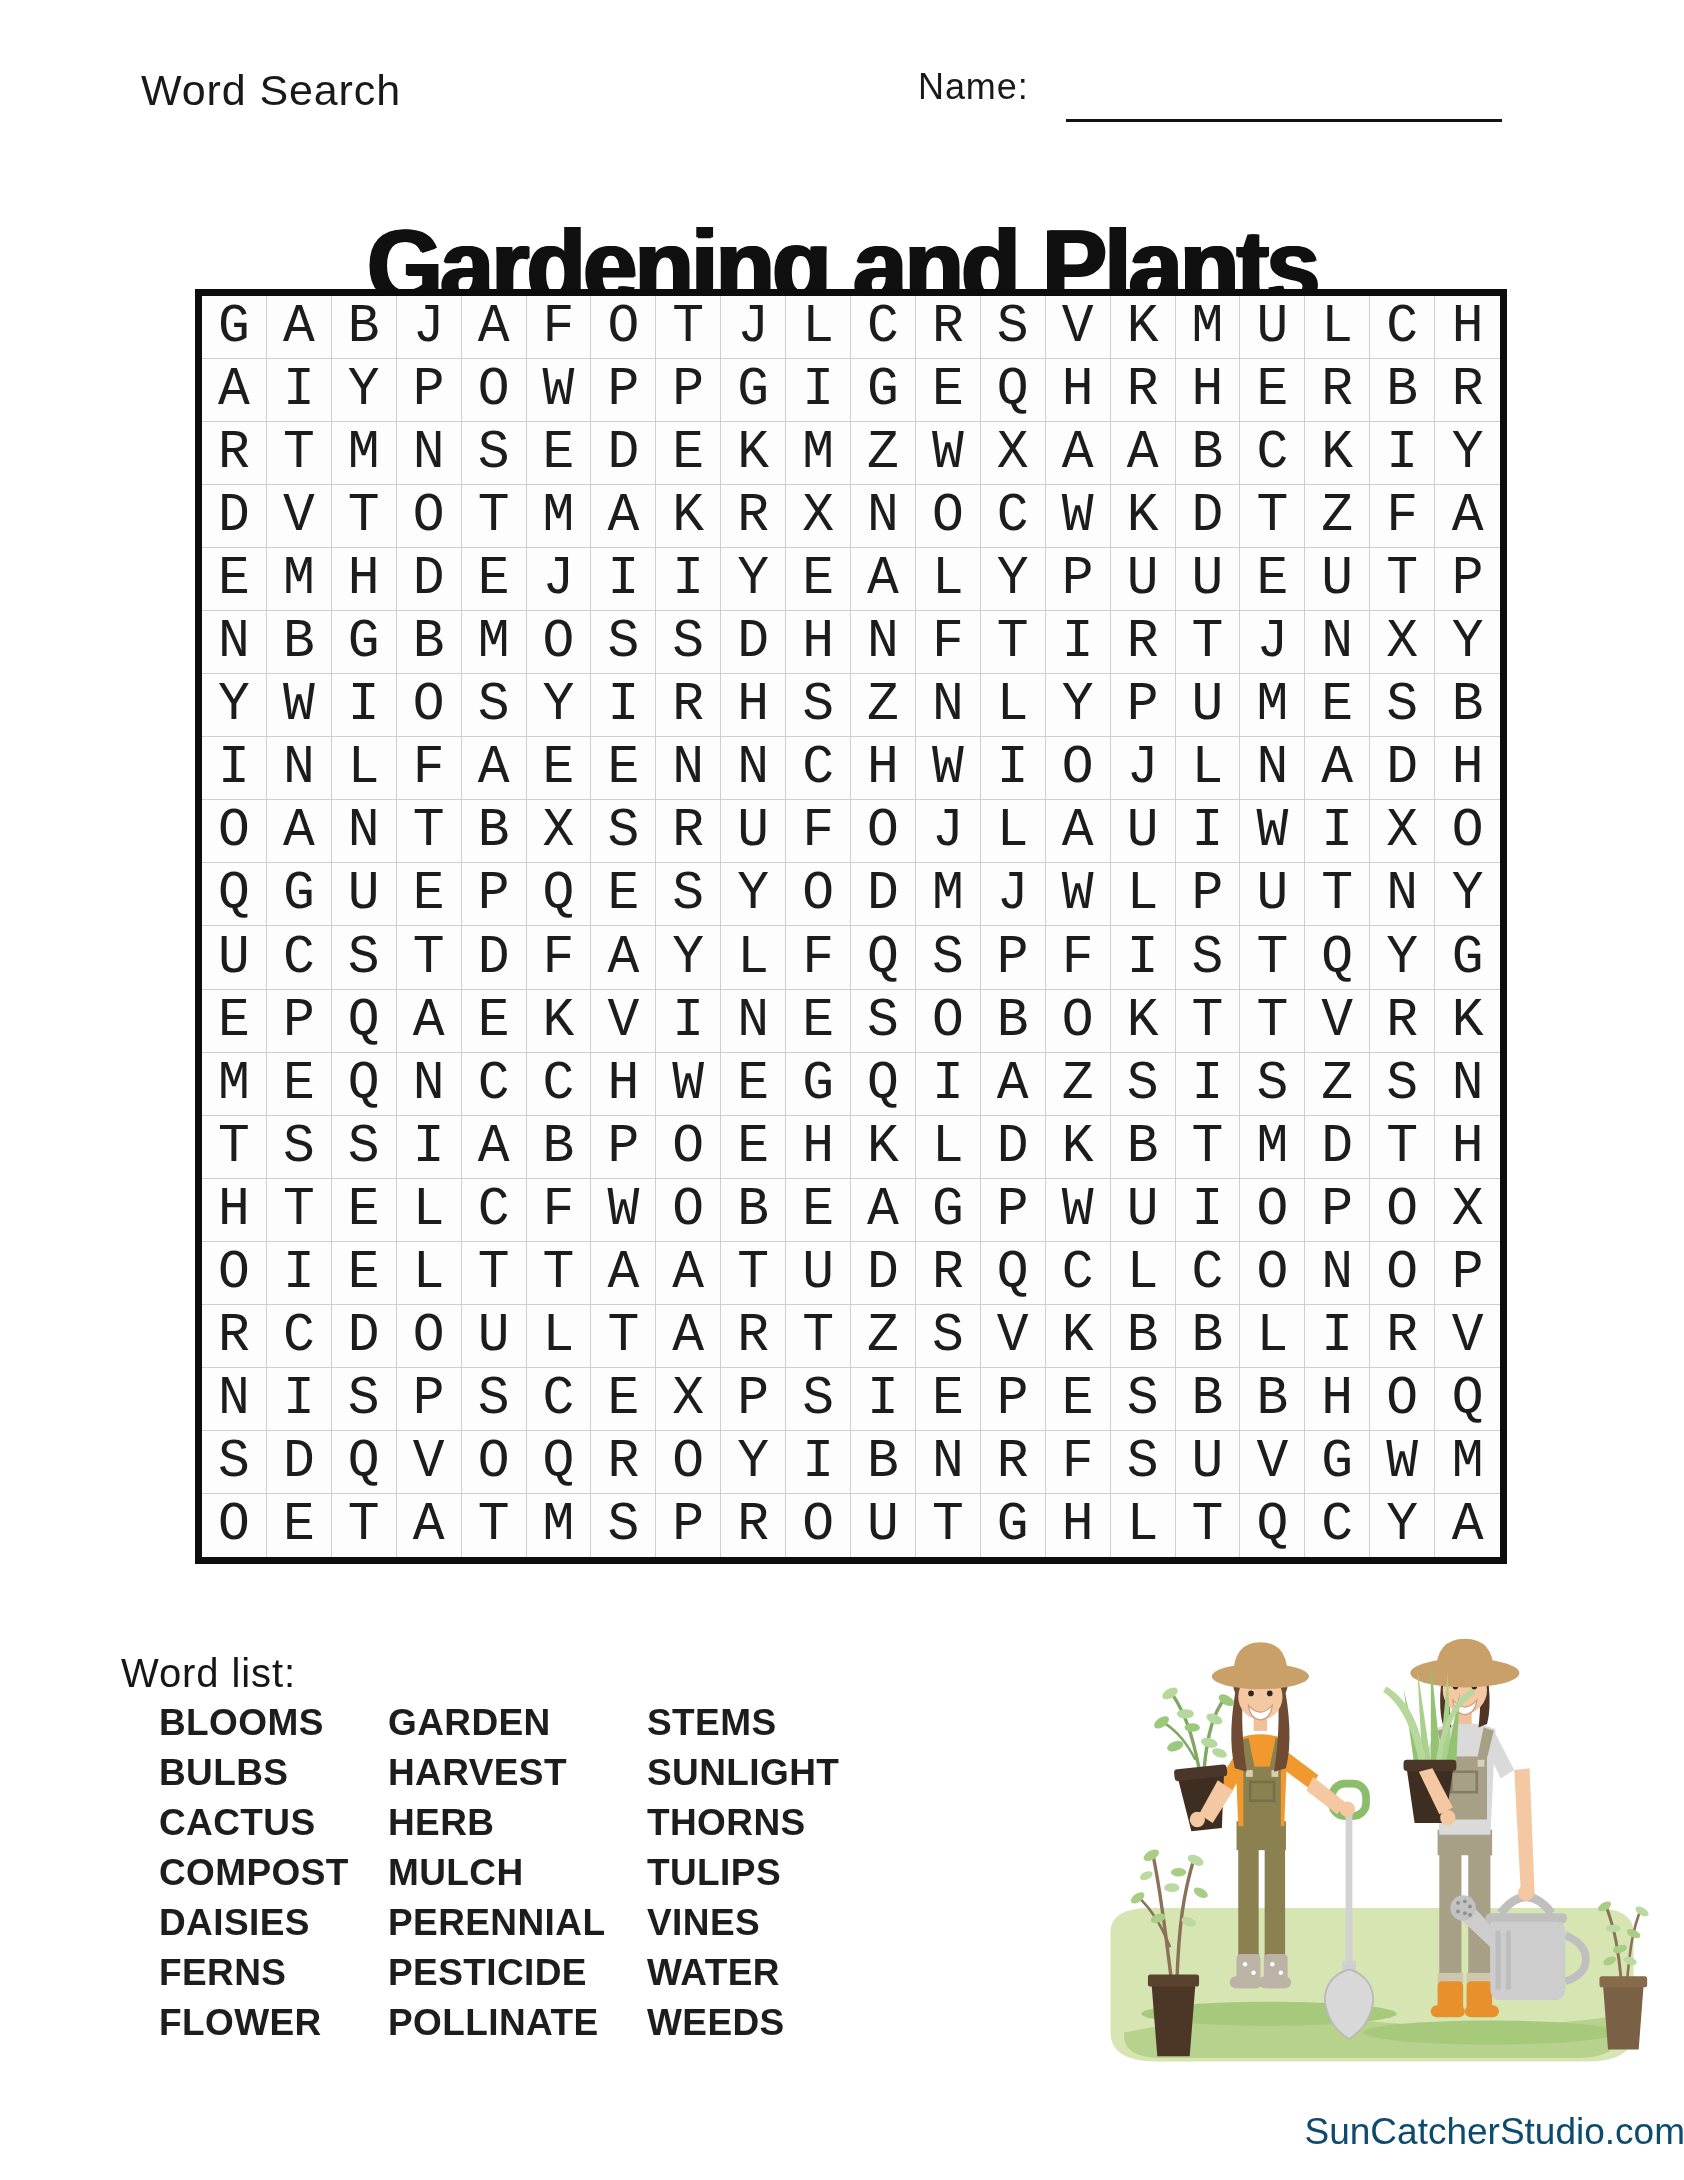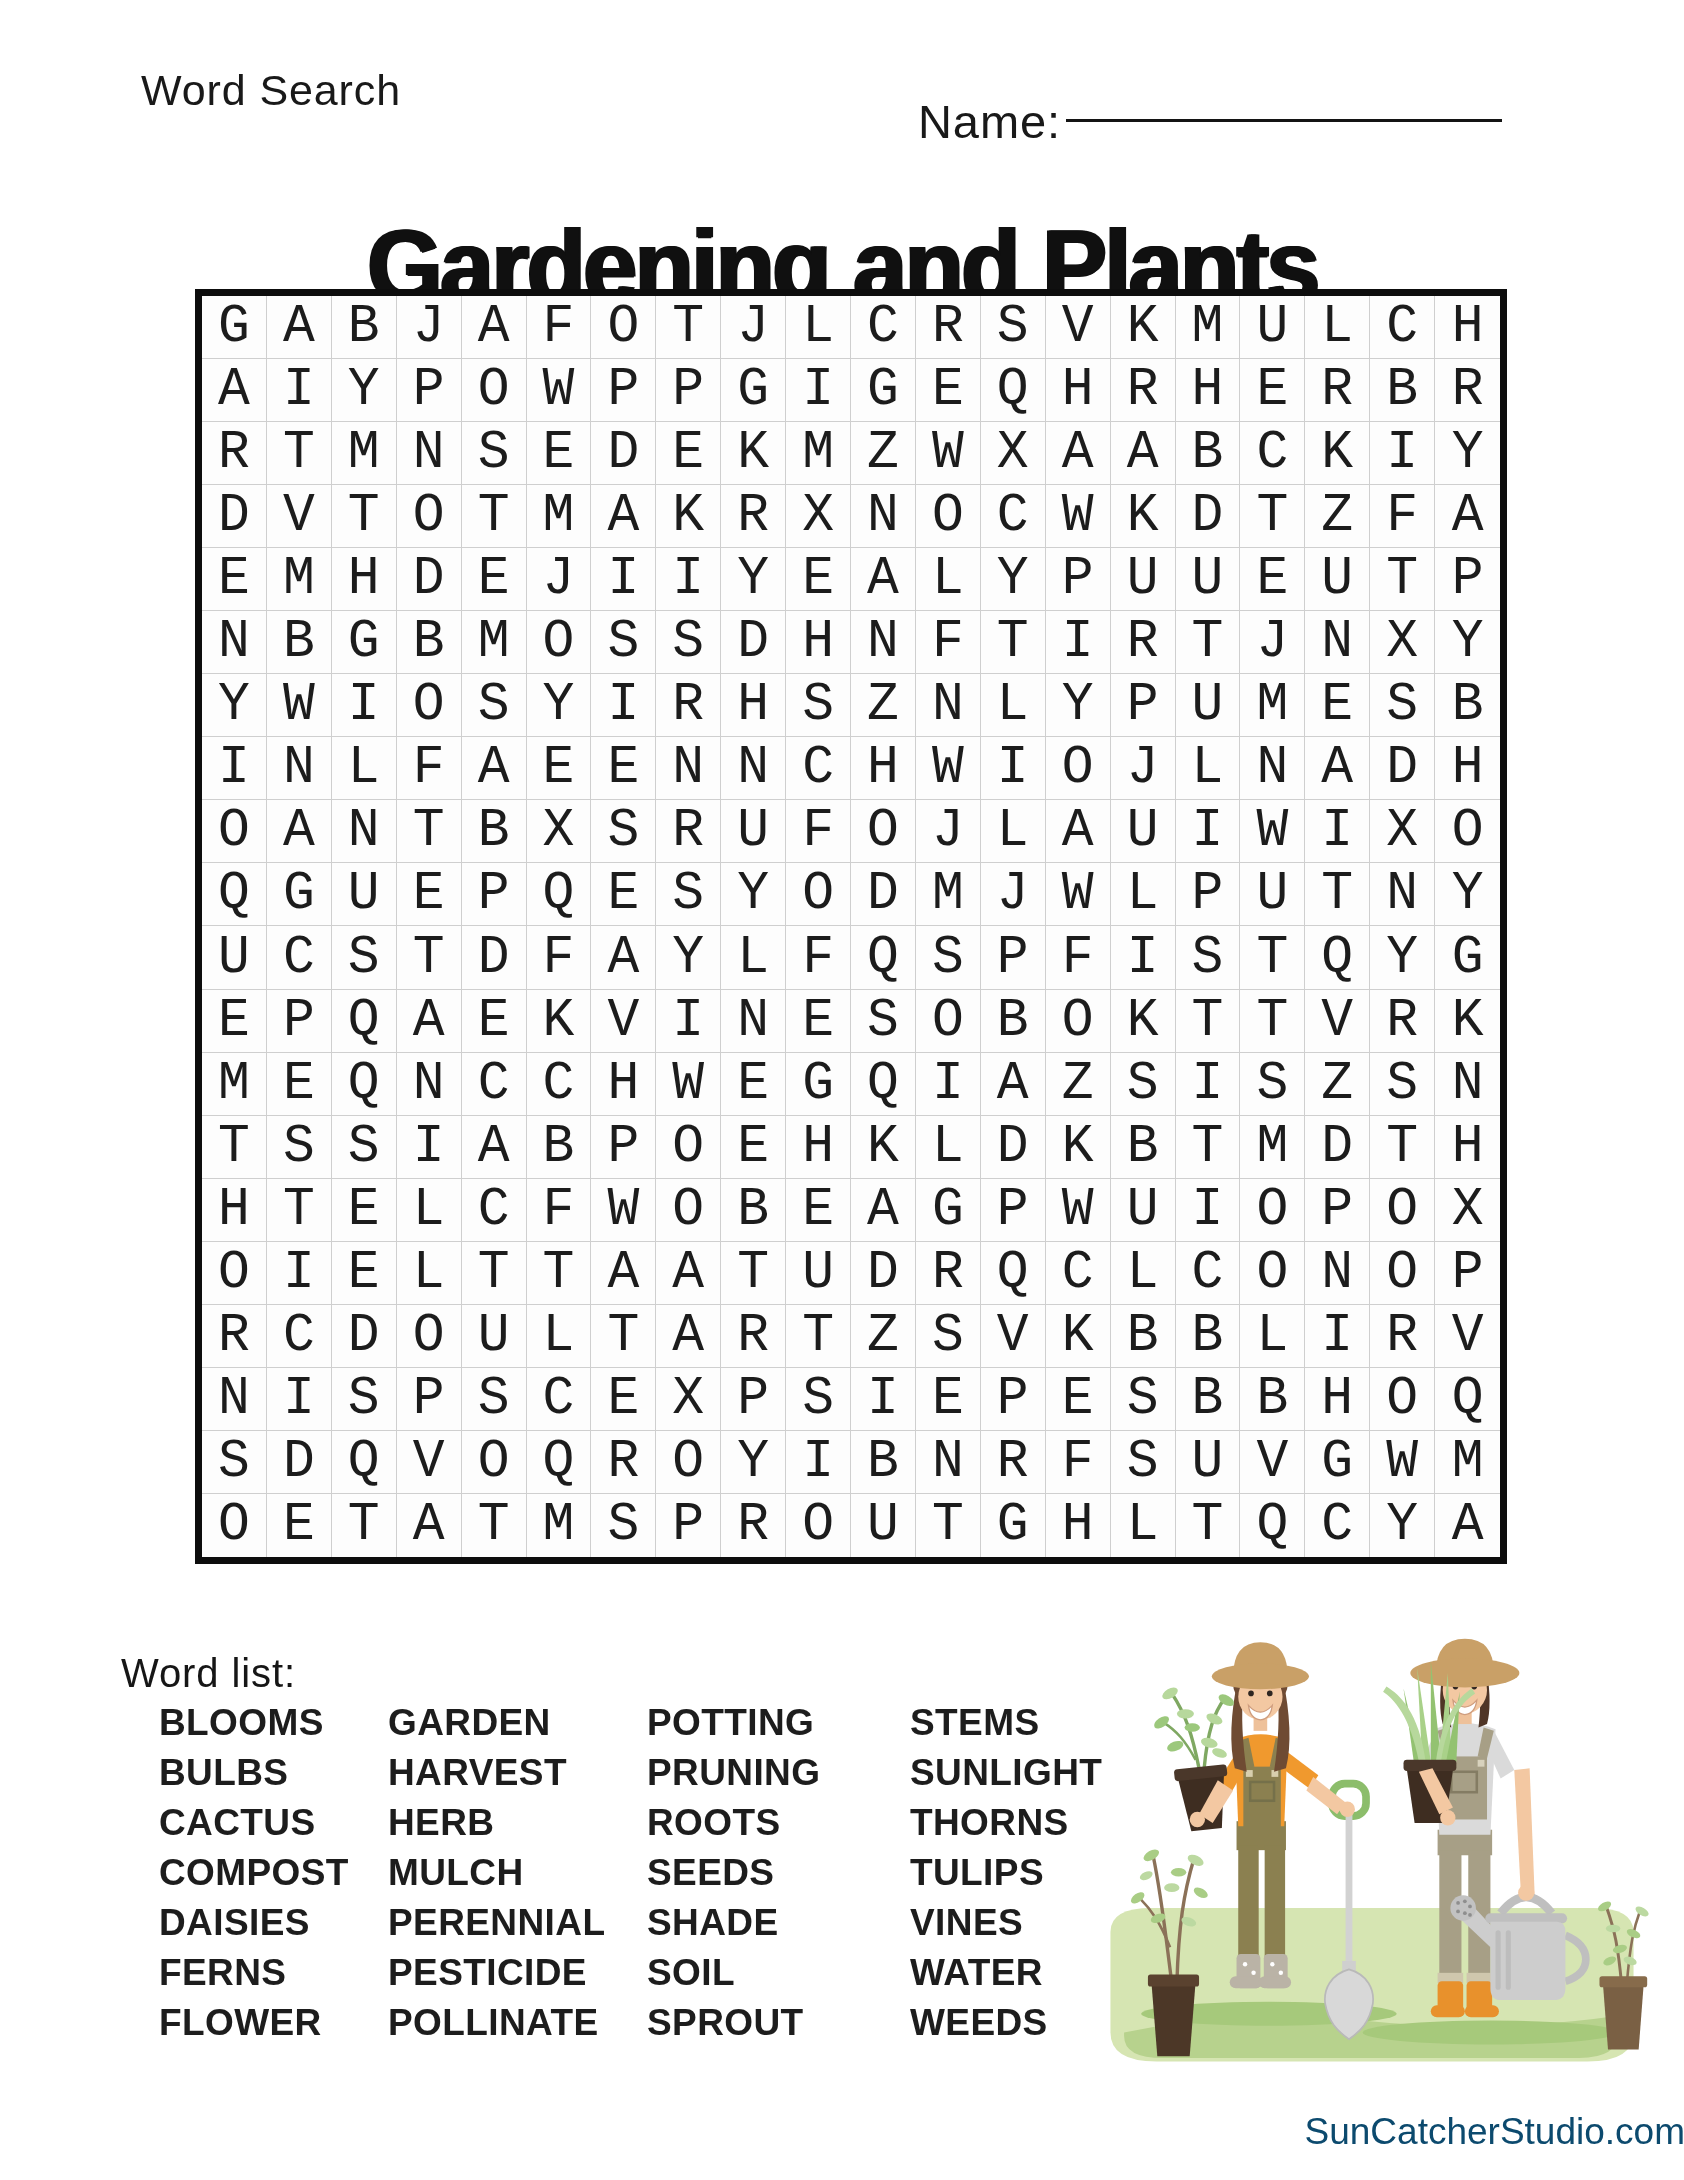--- a/index.html
+++ b/index.html
@@ -2,22 +2,22 @@
 <html style="font-size:13.6px"><head>
 <meta charset="utf-8">
 <style>
   html,body{margin:0;padding:0;background:#ffffff;}
   .page{position:relative;width:1685px;height:2181px;background:#fff;
         font-family:"Liberation Sans",sans-serif;overflow:hidden;}
 
   
   .doc-label{position:absolute;left:141px;top:66px;font-size:43px;font-weight:400;
              color:#191919;letter-spacing:0.9px;text-align:center;}
-  .name-label{position:absolute;left:918px;top:66px;font-size:47px;font-weight:400;
-              color:#191919;letter-spacing:0.9px;margin-top:28px;}
+  .name-label{position:absolute;left:918px;top:66px;font-size:36px;font-weight:400;
+              color:#191919;letter-spacing:0.9px;}
   .name-line{position:absolute;left:1066px;top:119px;width:436px;height:0;
              border-top:3.4px solid #141414;}
 
   
   .title{position:absolute;left:0;top:145px;width:100%;text-align:center;
          font-size:97px;font-weight:bold;color:#101010;letter-spacing:-2.6px;
          transform:scaleY(1.05);
          text-shadow:1.7px 0 #101010,-1.7px 0 #101010,0 0.9px #101010;}
 
   
@@ -477,29 +477,20 @@
       <ul class="wcol">
         <li>GARDEN</li>
         <li>HARVEST</li>
         <li>HERB</li>
         <li>MULCH</li>
         <li>PERENNIAL</li>
         <li>PESTICIDE</li>
         <li>POLLINATE</li>
       </ul>
       <ul class="wcol">
-        <li>POTTING</li>
-        <li>PRUNING</li>
-        <li>ROOTS</li>
-        <li>SEEDS</li>
-        <li>SHADE</li>
-        <li>SOIL</li>
-        <li>SPROUT</li>
-      </ul>
-      <ul class="wcol">
         <li>STEMS</li>
         <li>SUNLIGHT</li>
         <li>THORNS</li>
         <li>TULIPS</li>
         <li>VINES</li>
         <li>WATER</li>
         <li>WEEDS</li>
       </ul>
     </div>
 

